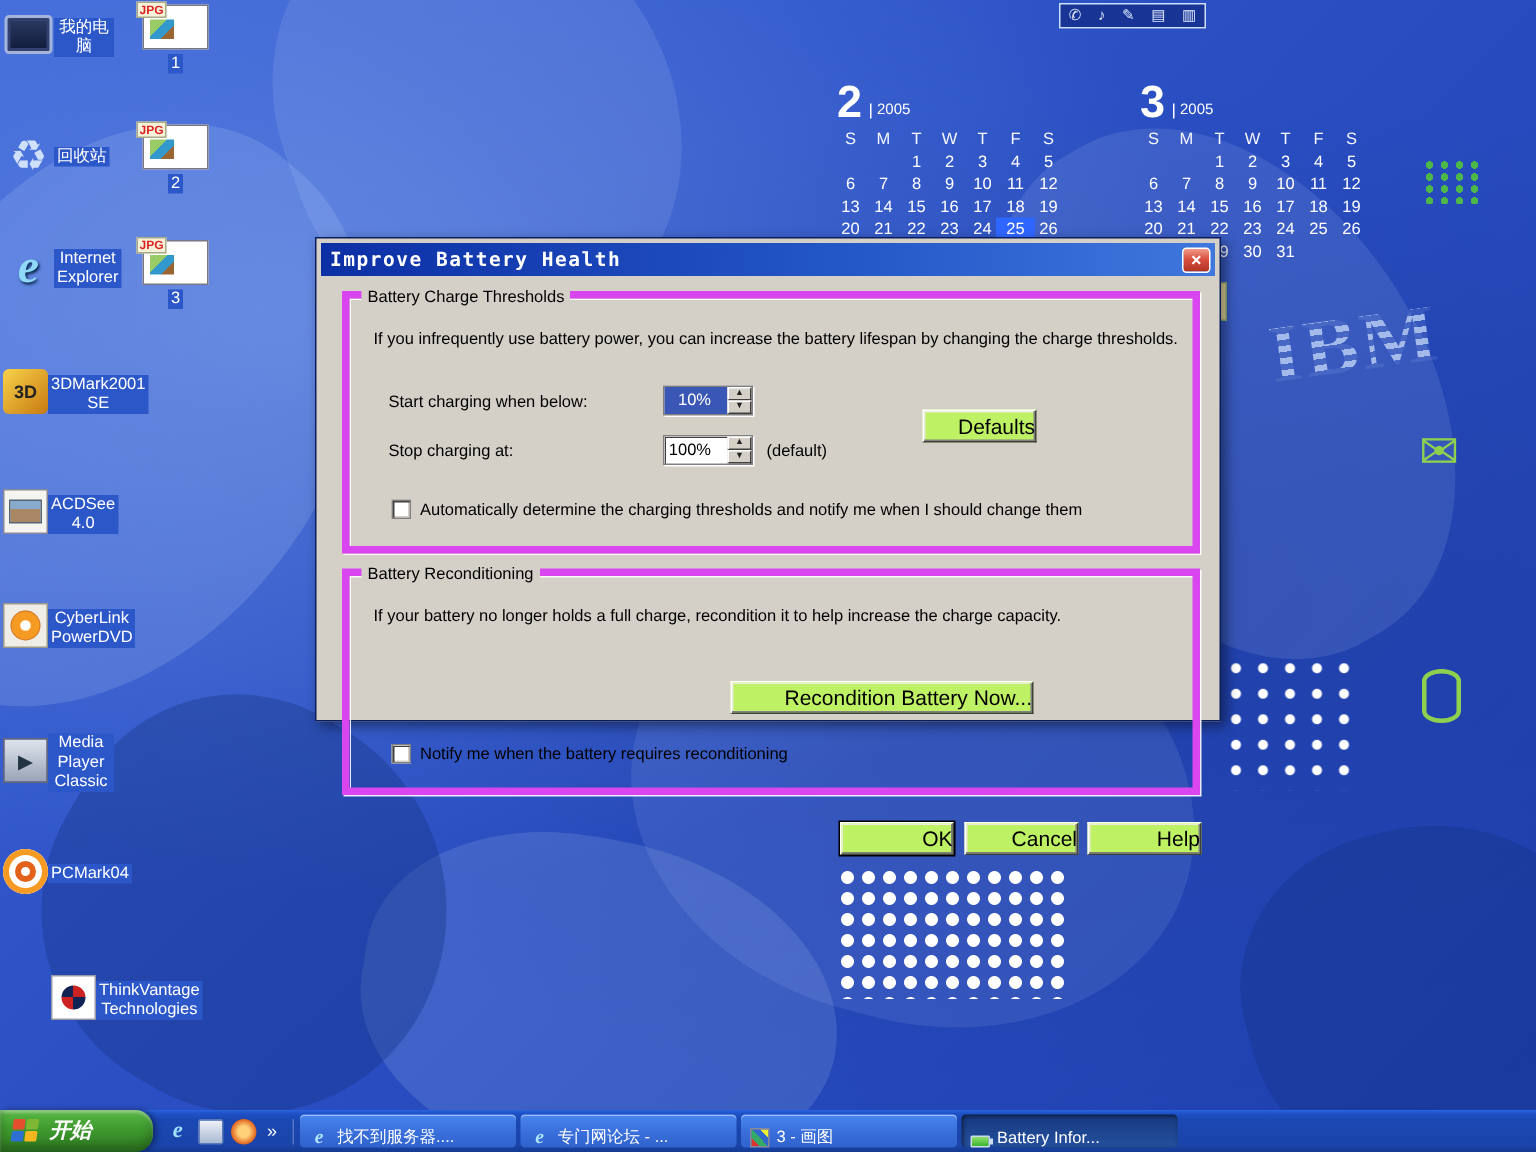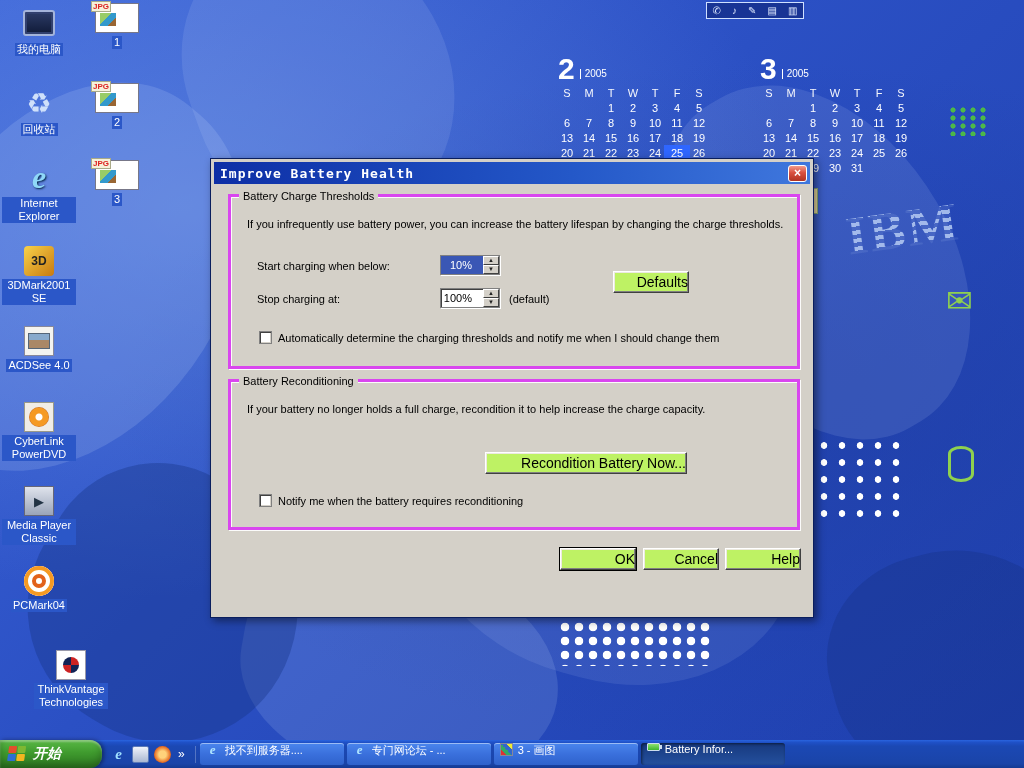--- a/index.html
+++ b/index.html
@@ -46,21 +46,21 @@
   .cal{position:absolute;color:#fff;z-index:4;width:160px;}
   .cal-title{display:flex;align-items:flex-end;gap:5px;margin-bottom:5px;padding-left:2px;}
   .cal-num{font-size:30px;font-weight:bold;line-height:0.9;}
   .cal-year{font-size:10px;border-left:1px solid #fff;padding-left:4px;margin-bottom:3px;line-height:1;}
   .cal-grid{display:grid;grid-template-columns:repeat(7,22px);row-gap:2px;font-size:11px;}
   .cal-cell{text-align:center;height:13px;line-height:13px;}
   .cal-head{opacity:.95;}
   .cal-hl{background:#2f66ff;box-shadow:0 0 0 2px #2f66ff;}
 
   
-  .desk-icon{position:absolute;left:2px;width:74px;display:flex;flex-direction:column;align-items:center;z-index:10;cursor:pointer;}
+  .desk-icon{position:absolute;left:2px;width:74px;display:flex;flex-direction:row;align-items:center;z-index:10;cursor:pointer;}
   .di-img{width:34px;height:34px;display:flex;align-items:center;justify-content:center;flex:none;}
   .di-label{font-size:11px;color:#fff;background:#2b57c8;padding:0 2px;text-align:center;line-height:13px;margin-top:3px;}
   .icon-my-computer{width:32px;height:26px;margin:4px 1px;background:linear-gradient(#2c3b66,#101a38);
     border:2px solid #a4b4da;border-radius:3px;box-shadow:inset 0 0 0 2px #31406e;}
   .icon-recycle-bin::before{content:"♻";color:#cfe0fa;font-size:28px;}
   .icon-internet-explorer::before{content:"e";font:italic bold 32px "Liberation Serif",serif;color:#8fd8f8;text-shadow:1px 1px 2px #024;}
   .icon-3dmark{width:30px;height:30px;background:linear-gradient(135deg,#f8d24a,#c87a10);border-radius:4px;}
   .icon-3dmark::before{content:"3D";font-weight:bold;font-size:12px;color:#222;}
   .icon-acdsee{width:30px;height:30px;background:#f4f4f0;border:1px solid #889;}
   .icon-acdsee::before{content:"";display:block;width:20px;height:14px;border:1px solid #567;
@@ -80,30 +80,30 @@
   .file-page{width:44px;height:30px;background:#fff;border:1px solid #778;position:relative;display:block;}
   .file-page::after{content:"";position:absolute;left:4px;top:9px;width:16px;height:13px;
     background:linear-gradient(135deg,#9c6 40%,#39c 40% 70%,#963 70%);}
   .file-badge{position:absolute;top:-3px;left:-5px;font-weight:bold;font-size:8px;color:#d22;
     background:#f6f2da;padding:0 1px;border:1px solid #aa8;line-height:9px;}
 
   
   .bg-frag{position:absolute;left:796px;top:188px;width:22px;height:26px;background:#e7d79e;border:1px solid #8a7;z-index:30;}
 
   
-  .dialog{position:absolute;left:210px;top:158px;width:604px;height:460px;background:#d4d0c8;
+  .dialog{position:absolute;left:210px;top:158px;width:604px;height:323px;background:#d4d0c8;
     border:1px solid #0a1e5e;box-shadow:3px 3px 8px rgba(0,0,0,.45);z-index:40;padding:3px;}
   .title-bar{height:22px;background:linear-gradient(90deg,#0d2fa6 0%,#2458c8 60%,#3f77dd 100%);
     display:flex;align-items:center;padding:0 3px 0 6px;}
   .title-text{color:#fff;font-family:"DejaVu Sans Mono",monospace;font-weight:bold;font-size:13px;letter-spacing:1px;flex:1;}
   .close-btn{width:19px;height:17px;border:1px solid #fff;border-radius:3px;color:#fff;font-size:12px;font-weight:bold;
     display:flex;align-items:center;justify-content:center;line-height:1;cursor:pointer;
     background:linear-gradient(#f19a8a,#d9503f 45%,#b03322);}
   .dialog-body{position:relative;height:calc(100% - 22px);font-size:11px;color:#000;}
-  .groupbox{position:absolute;left:14px;width:572px;border:3px solid #d946ef;
+  .groupbox{position:absolute;left:14px;width:572px;border:5px solid #d946ef;
     box-shadow:1px 1px 0 rgba(255,255,255,.9), inset 1px 1px 0 rgba(255,255,255,.9);}
   .gb-thresholds{top:10px;height:175px;}
   .gb-recondition{top:195px;height:151px;}
   .group-title{position:absolute;top:-7px;left:8px;background:#d4d0c8;padding:0 4px;line-height:13px;}
   .desc{position:absolute;left:16px;top:20px;width:540px;line-height:14px;}
   .lbl-start{position:absolute;left:26px;top:63px;}
   .lbl-stop{position:absolute;left:26px;top:96px;}
   .stop-note{position:absolute;left:278px;top:96px;}
   .spinner{position:absolute;width:60px;height:20px;background:#fff;display:flex;
     border:1px solid #808080;box-shadow:inset 1px 1px 0 #404040, 1px 1px 0 #fff;}
@@ -140,21 +140,21 @@
     gap:1px;transform:skewX(-8deg);flex:none;}
   .win-flag span{border-radius:1px;}
   .wf-r{background:#e34f2c;} .wf-g{background:#7eb832;} .wf-b{background:#2d6fd3;} .wf-y{background:#f3b61f;}
   .quick{display:flex;align-items:center;gap:5px;padding:0 8px;flex:none;border-right:1px solid rgba(255,255,255,.25);}
   .ql-icon{width:17px;height:17px;display:flex;align-items:center;justify-content:center;cursor:pointer;}
   .ql-icon.icon-ie::before{content:"e";font:italic bold 15px "Liberation Serif",serif;color:#9fe0ff;}
   .ql-desktop{background:linear-gradient(#eef2fa,#aab8d2);border:1px solid #5a79b8;border-radius:2px;}
   .ql-media{background:radial-gradient(circle,#ffd27a 30%,#e2621b 70%);border-radius:50%;}
   .ql-more{color:#fff;font-size:12px;cursor:pointer;padding:0 2px;}
   .tasks{display:flex;gap:3px;padding:0 4px;flex:1;min-width:0;}
-  .task-btn{width:144px;height:22px;border-radius:3px;flex:none;display:flex;align-items:flex-start;gap:5px;
+  .task-btn{width:144px;height:22px;border-radius:3px;flex:none;display:flex;align-items:flex-end;gap:5px;
     padding:0 6px;color:#fff;font-size:11px;cursor:pointer;
     background:linear-gradient(#4a86ee,#3a70dc 50%,#2f62cc);box-shadow:inset 0 1px 0 rgba(255,255,255,.45);}
   .task-btn.active{background:linear-gradient(#17397e,#24509e);box-shadow:inset 1px 1px 3px rgba(0,0,0,.55);}
   .task-label{white-space:nowrap;overflow:hidden;text-overflow:ellipsis;}
   .task-icon{width:14px;height:14px;flex:none;display:flex;align-items:center;justify-content:center;}
   .task-icon.icon-ie::before{content:"e";font:italic bold 13px "Liberation Serif",serif;color:#aee4ff;}
   .task-icon.icon-paint{width:13px;height:13px;border:1px solid #889;
     background:linear-gradient(45deg,#d33 25%,#3a6 25% 50%,#36c 50% 75%,#ee3 75%);}
   .task-icon.icon-battery{width:13px;height:8px;background:linear-gradient(#8fe070,#3cb52c);
     border:1px solid #cde;border-radius:1px;position:relative;}

